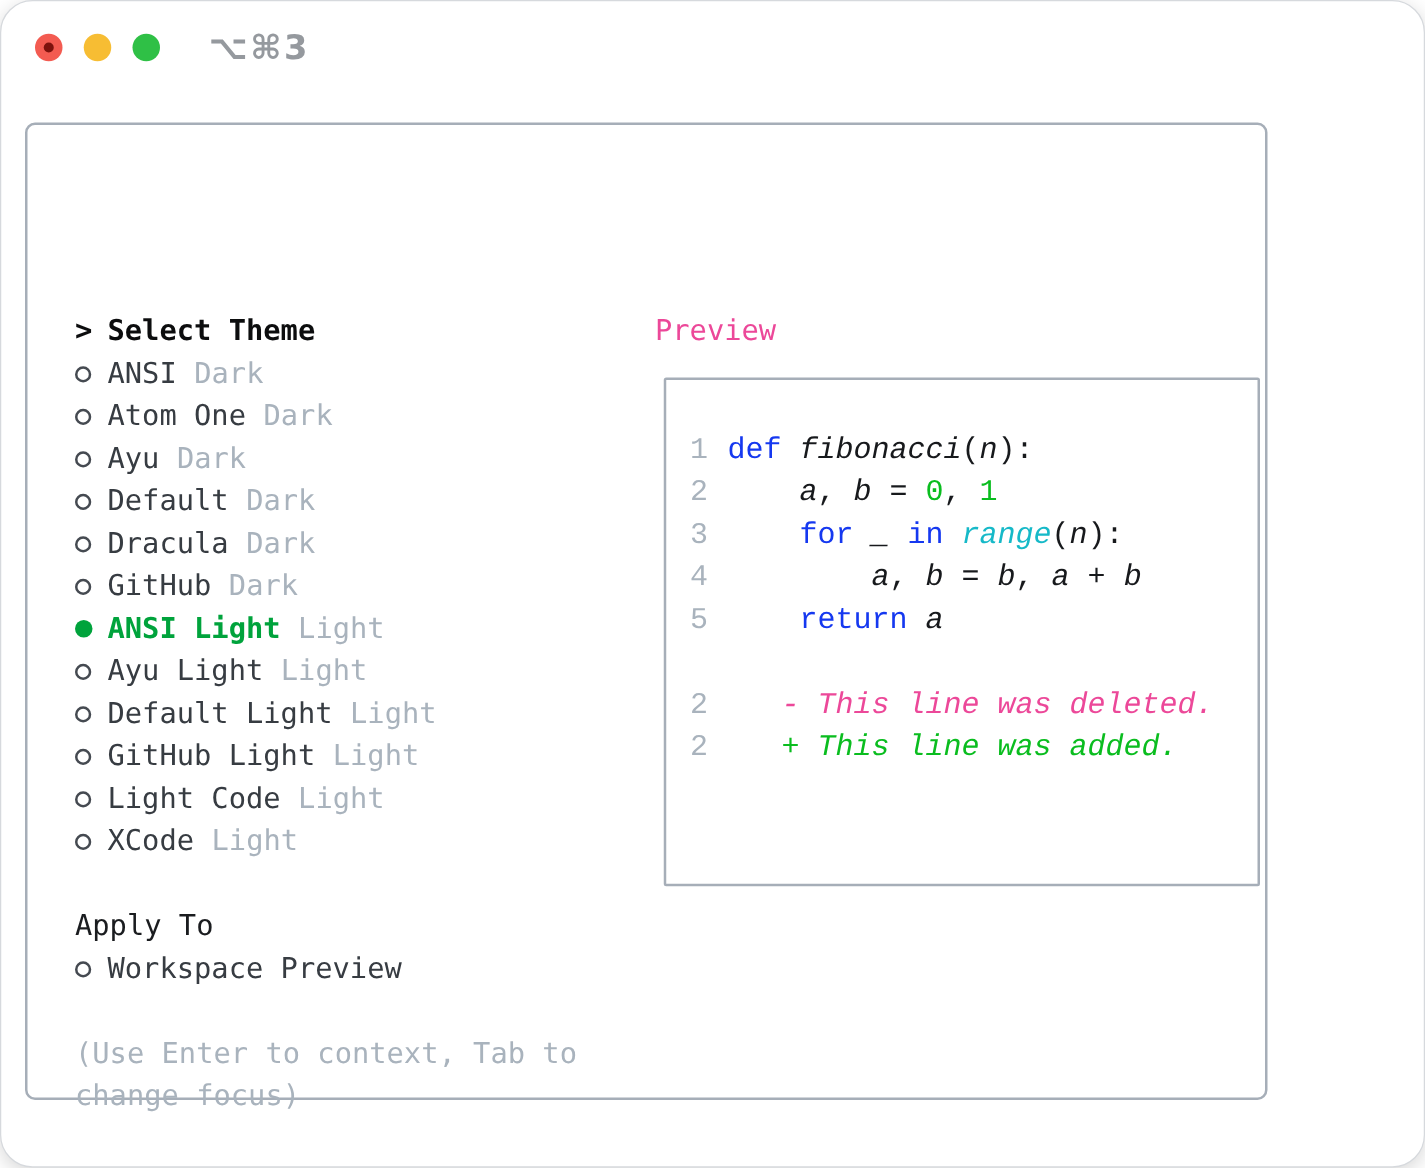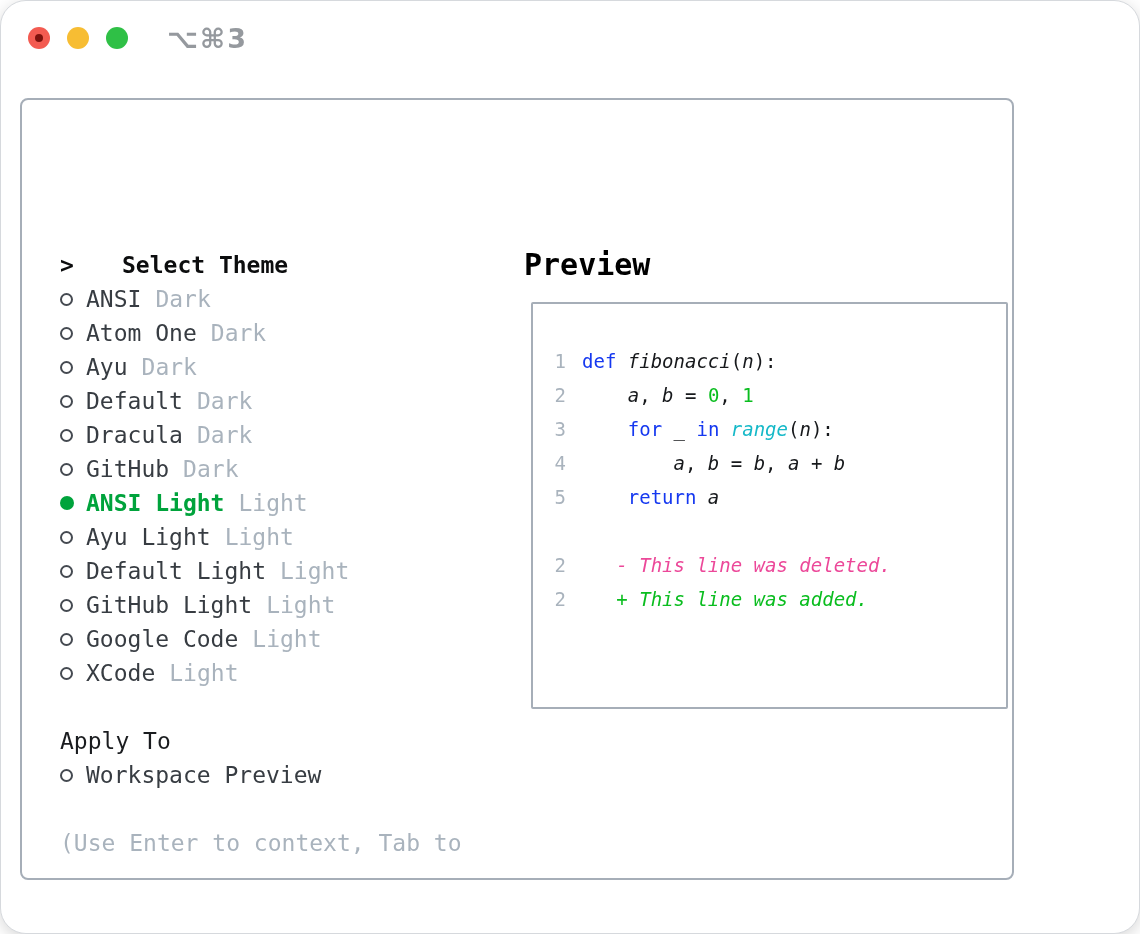--- a/index.html
+++ b/index.html
@@ -27,36 +27,36 @@
   }
   
   .panel{
     position:absolute;left:19px;top:97px;width:994px;height:782px;
     border:2px solid #a6aeb8;border-radius:8px;box-sizing:border-box;background:#fff;
   }
   
   .leftcol{position:absolute;left:38px;top:148px;width:440px;font-size:23px;line-height:34px;color:#373c42;}
   .row{display:flex;align-items:center;height:34px;}
   .cursor{display:inline-block;width:26px;font-weight:bold;color:#0c0d0e;}
-  .hdr{font-weight:bold;color:#0c0d0e;margin-left:36px;}
+  .hdr{font-weight:bold;color:#0c0d0e;}
   .marker{flex:none;width:13px;height:13px;border-radius:50%;border:2px solid #454a51;box-sizing:border-box;margin-right:13px;}
   .item.selected .marker{border:none;background:#00a33c;width:14px;height:14px;margin-right:12px;}
   .item.selected .iname{color:#00a33c;font-weight:bold;}
   .itag{color:#a9b3bd;margin-left:14px;}
   .spacer{height:34px;}
   .applyhdr{color:#1a1c1f;}
   .hint{color:#a9b3bd;height:34px;}
   
-  .prevhdr{position:absolute;left:502px;top:148px;font-size:30px;line-height:34px;font-weight:bold;color:#000000;}
+  .prevhdr{position:absolute;left:502px;top:148px;font-size:23px;line-height:34px;font-weight:normal;color:#ec4899;}
   .pbox{
     position:absolute;left:509px;top:202px;width:477px;height:407px;
     border:2px solid #a6aeb8;border-radius:2px;box-sizing:border-box;
     padding:40px 0 0 19px;background:#fff;overflow:hidden;
   }
-  .cline{height:34px;font-size:19px;line-height:34px;white-space:pre;color:#17191c;}
+  .cline{height:34px;font-size:24px;line-height:34px;white-space:pre;color:#17191c;font-family:Liberation Mono, monospace;}
   .ln{display:inline-block;width:14px;margin-right:16px;text-align:right;color:#a9b3bd;font-style:normal;}
   .kw{color:#1538f0;}
   .cy{color:#16b9c8;font-style:italic;}
   .id{font-style:italic;color:#17191c;}
   .nm{color:#0abd1f;}
   .pl{color:#17191c;}
   .ctx{color:#98a2ac;font-style:italic;}
   .del{color:#ec4899;font-style:italic;}
   .add{color:#0abd1f;font-style:italic;}
 </style>
@@ -125,21 +125,21 @@
           <span class="iname">Default Light</span>
           <span class="itag">Light</span>
         </div>
       <div class="row item">
           <span class="marker"></span>
           <span class="iname">GitHub Light</span>
           <span class="itag">Light</span>
         </div>
       <div class="row item">
           <span class="marker"></span>
-          <span class="iname">Google Code</span>
+          <span class="iname">Light Code</span>
           <span class="itag">Light</span>
         </div>
       <div class="row item">
           <span class="marker"></span>
           <span class="iname">XCode</span>
           <span class="itag">Light</span>
         </div>
 
       <div class="spacer"></div>
 
@@ -147,20 +147,21 @@
           <span class="applyhdr">Apply To</span>
         </div>
       <div class="row item">
           <span class="marker"></span>
           <span class="iname">Workspace Preview</span>
         </div>
 
       <div class="spacer"></div>
 
       <div class="hint">(Use Enter to context, Tab to</div>
+      <div class="hint">change focus)</div>
     </div>
 
     <div class="prevhdr">Preview</div>
 
     <div class="pbox">
       <div class="cline"><span class="ln">1</span><span class="kw">def</span><span class="pl"> </span><span class="id">fibonacci</span><span class="pl">(</span><span class="id">n</span><span class="pl">):</span></div>
       <div class="cline"><span class="ln">2</span><span class="pl">    </span><span class="id">a</span><span class="pl">, </span><span class="id">b</span><span class="pl"> = </span><span class="nm">0</span><span class="pl">, </span><span class="nm">1</span></div>
       <div class="cline"><span class="ln">3</span><span class="pl">    </span><span class="kw">for</span><span class="pl"> </span><span class="id">_</span><span class="pl"> </span><span class="kw">in</span><span class="pl"> </span><span class="cy">range</span><span class="pl">(</span><span class="id">n</span><span class="pl">):</span></div>
       <div class="cline"><span class="ln">4</span><span class="pl">        </span><span class="id">a</span><span class="pl">, </span><span class="id">b</span><span class="pl"> = </span><span class="id">b</span><span class="pl">, </span><span class="id">a</span><span class="pl"> + </span><span class="id">b</span></div>
       <div class="cline"><span class="ln">5</span><span class="pl">    </span><span class="kw">return</span><span class="pl"> </span><span class="id">a</span></div>

